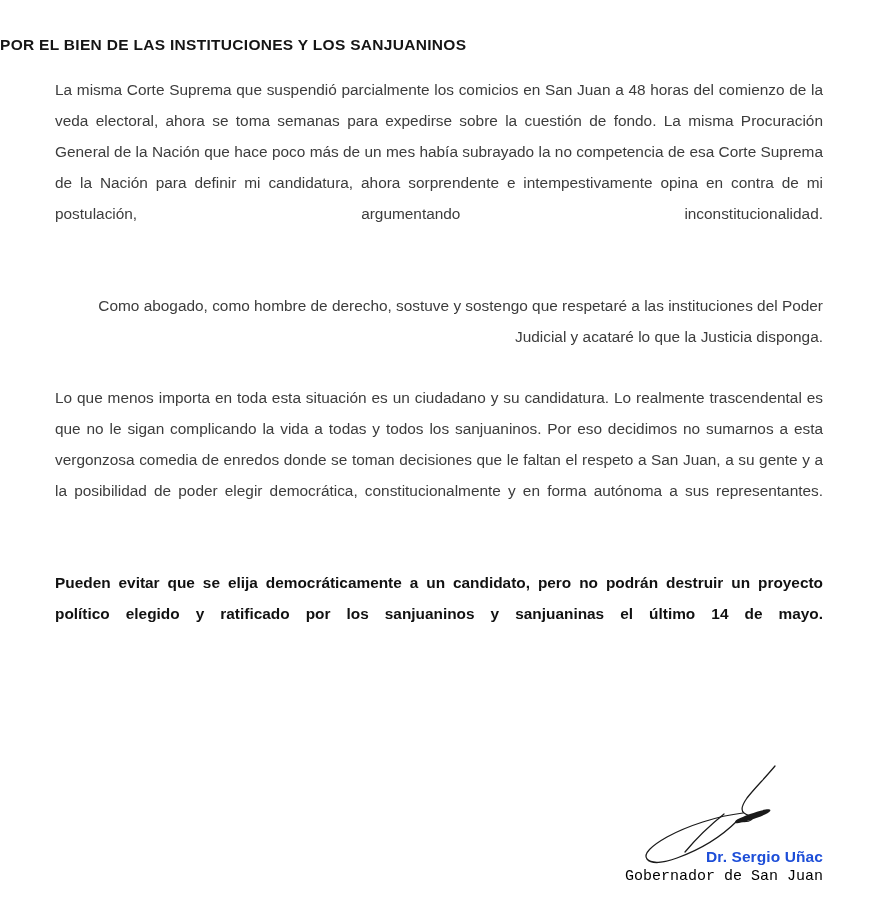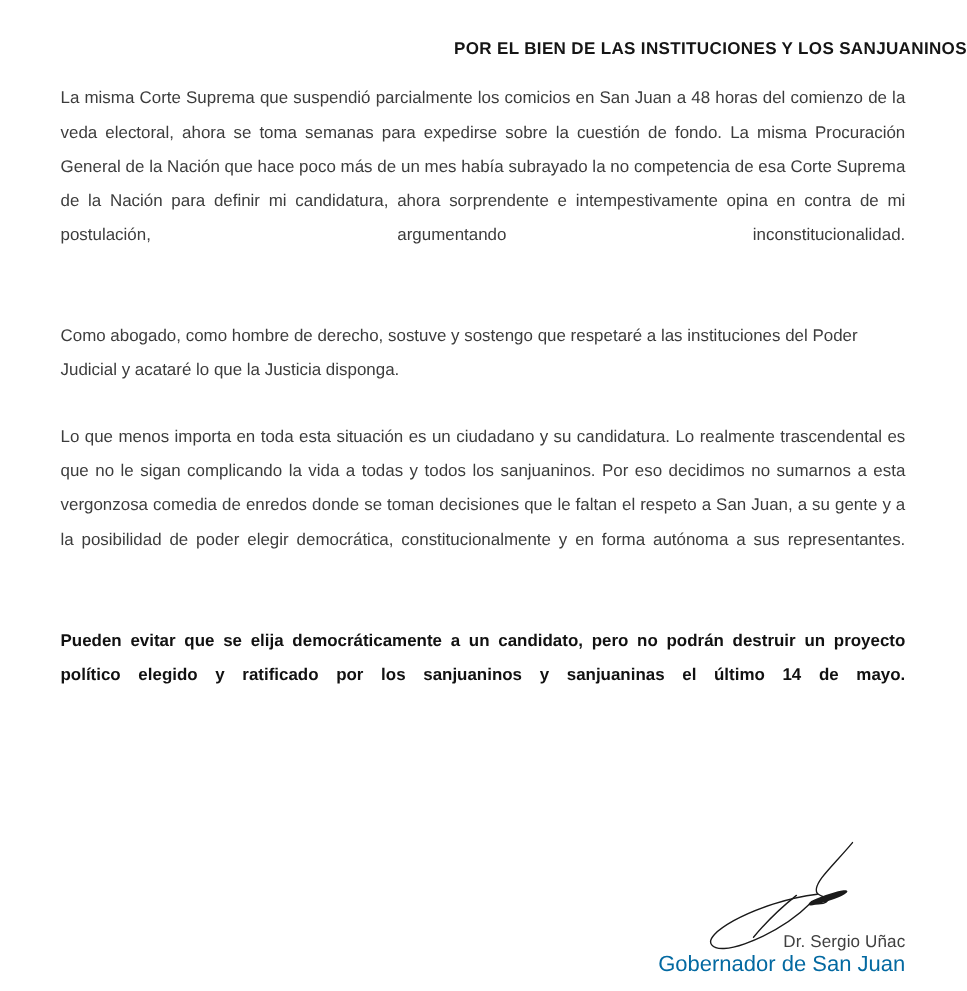--- a/index.html
+++ b/index.html
@@ -21,21 +21,21 @@
     width: 879px;
     height: 901px;
     background: #ffffff;
     box-sizing: border-box;
   }
   .doc-title {
     position: absolute;
     left: 0;
     right: 0;
     top: 26px;
-    text-align: right;
+    text-align: left;
     font-size: 15.5px;
     font-weight: 700;
     letter-spacing: 0.3px;
     color: #151515;
     font-family: "Liberation Sans", sans-serif;
   }
   .body-wrap {
     position: absolute;
     left: 55px;
     top: 74px;
@@ -43,21 +43,21 @@
   }
   p.para {
     margin: 0 0 30px 0;
     font-size: 15.4px;
     line-height: 31px;
     color: #3c3c3c;
     font-family: "Liberation Sans", sans-serif;
     font-weight: 400;
   }
   p.justify { text-align: justify; text-justify: inter-word; }
-  p.left    { text-align: left; }
+  p.left    { text-align: right; }
   p.bold {
     font-weight: 700;
     color: #111111;
     text-align: justify;
     text-justify: inter-word;
     margin-bottom: 0;
   }
   p.bold:after {
     content: "";
     display: inline-block;
@@ -87,32 +87,32 @@
   }
   .sign-names {
     position: absolute;
     right: 0;
     bottom: 6px;
     width: 100%;
     text-align: right;
   }
   .sign-name {
     font-size: 15.5px;
-    font-weight: 400;
-    color: #404040;
+    font-weight: 700;
+    color: #1d4ed8;
     line-height: 20px;
     font-family: "Liberation Sans", sans-serif;
     letter-spacing: 0.1px;
   }
   .sign-role {
-    font-size: 20px;
+    font-size: 15px;
     font-weight: 400;
-    color: #0369a1;
+    color: #000000;
     line-height: 20px;
-    font-family: Liberation Sans, sans-serif;
+    font-family: Liberation Mono, monospace;
   }
 </style>
 </head>
 <body>
 
 <div class="page">
 
   <h1 class="doc-title">POR EL BIEN DE LAS INSTITUCIONES Y LOS SANJUANINOS</h1>
 
   <div class="body-wrap">

